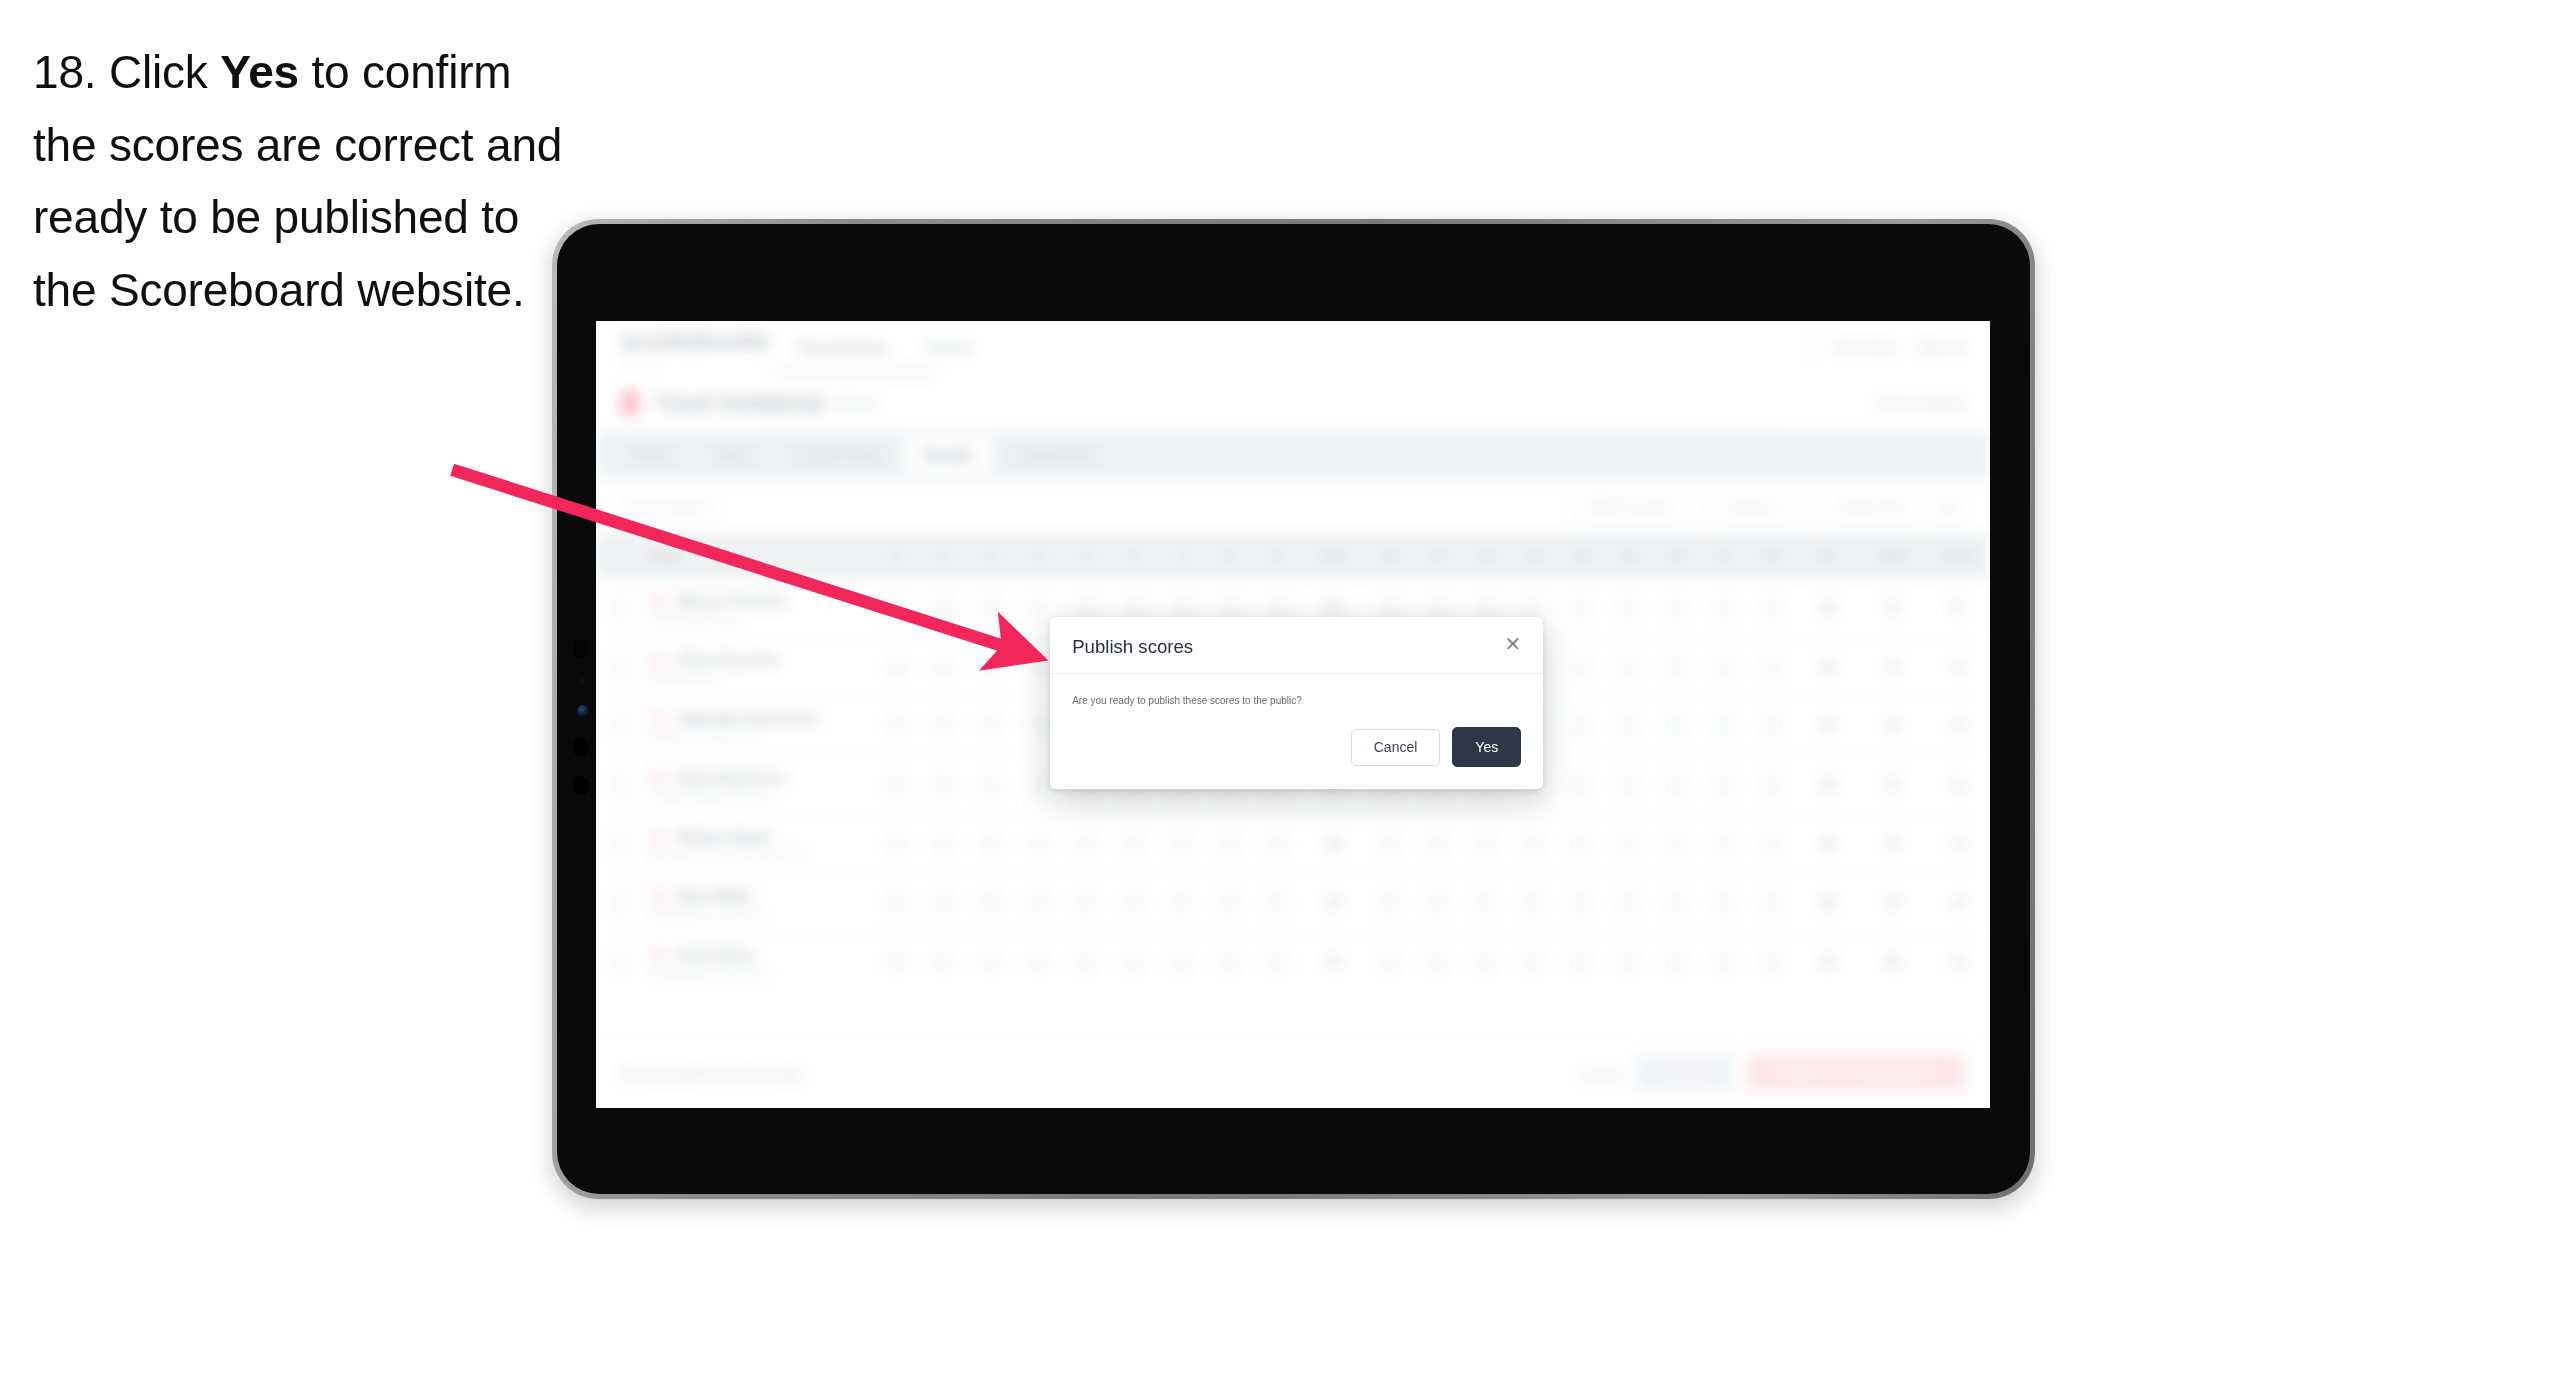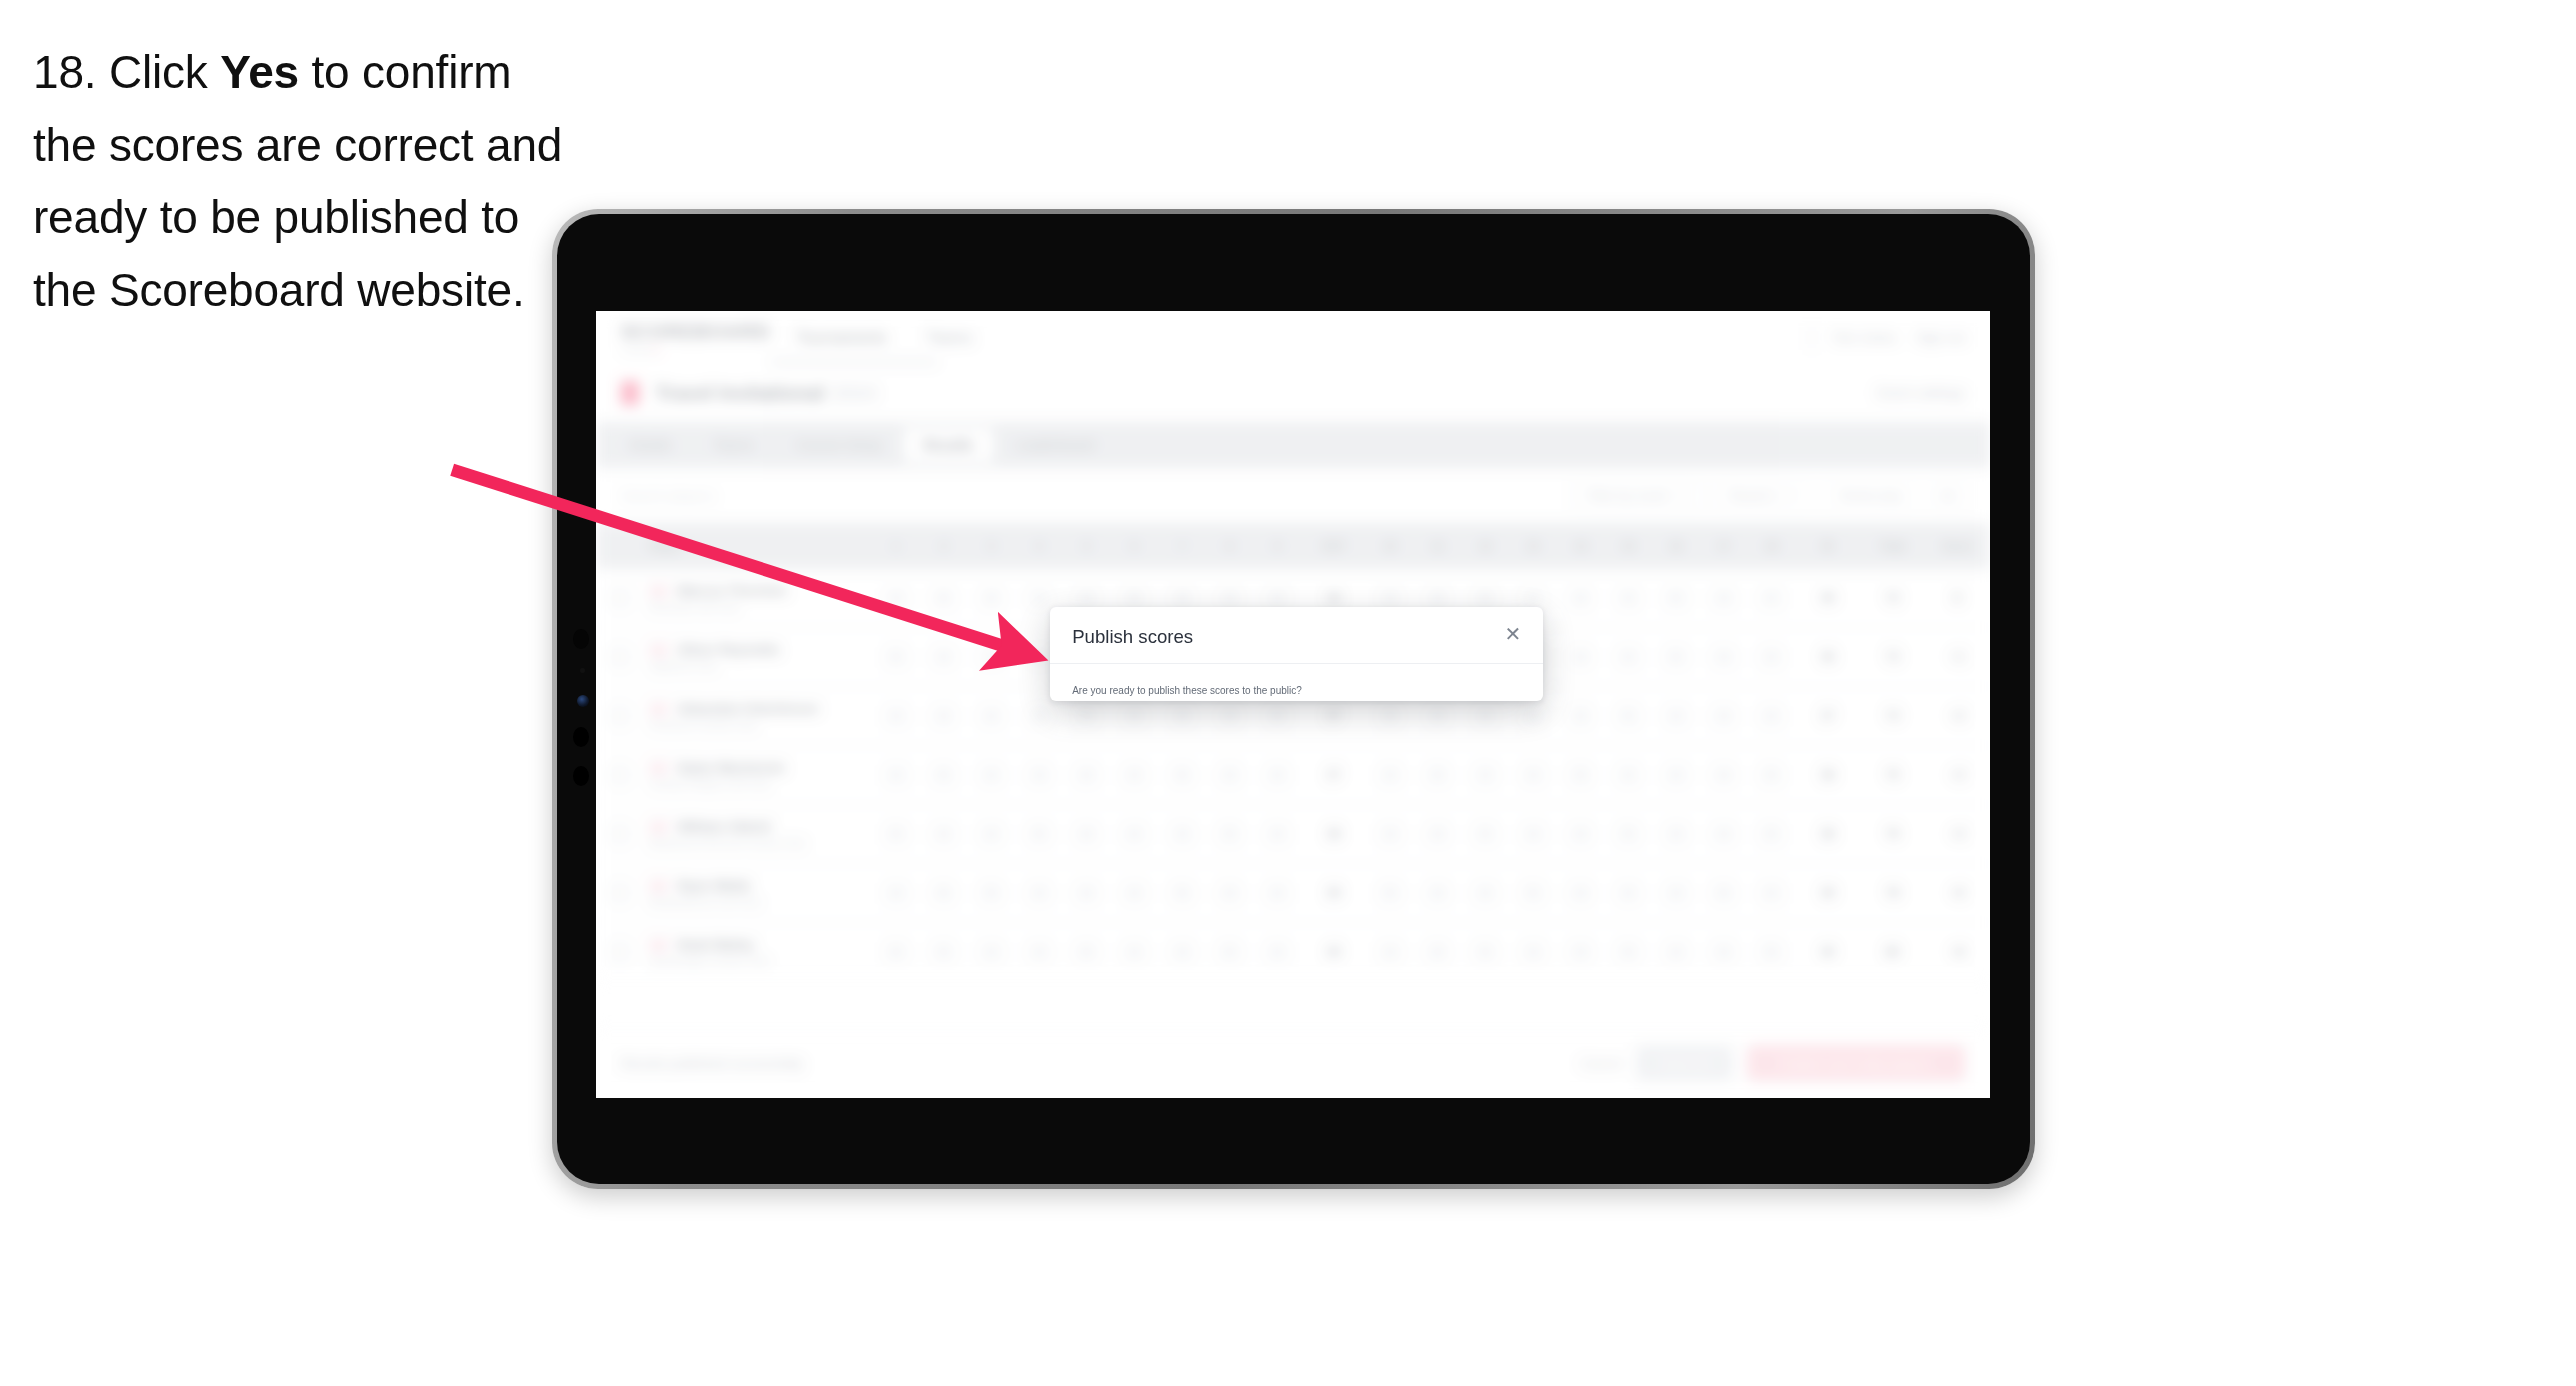--- a/index.html
+++ b/index.html
@@ -27,21 +27,21 @@
     color: #101010;
     font-family: "Liberation Sans", sans-serif;
     letter-spacing: -0.2px;
   }
   #instruction .strong { font-weight: bold; }
 
   
   #tablet {
     position: absolute;
     left: 552px;
-    top: 209px;
+    top: 219px;
     width: 1483px;
     height: 980px;
     border-radius: 46px;
     background: linear-gradient(100deg, #b9b9b9 0%, #8d8d8d 18%, #787878 50%, #9a9a9a 82%, #6f6f6f 100%);
     padding: 5.2px;
     box-sizing: border-box;
     box-shadow: 0 7.4px 25px rgba(0,0,0,0.20);
   }
   #tablet-bezel {
     position: absolute;
@@ -605,20 +605,24 @@
       <div id="scrim"></div>
 
       <div id="modal">
         <div id="modal-head">
           <div id="modal-title">Publish scores</div>
           <div id="modal-close">✕</div>
         </div>
         <div id="modal-body">
           <div id="modal-msg">Are you ready to publish these scores to the public?</div>
         </div>
+        <div id="modal-foot">
+          <div id="btn-cancel">Cancel</div>
+          <div id="btn-yes">Yes</div>
+        </div>
       </div>
 
     </div>
   </div>
 </div>
 
 <svg id="arrow-svg" viewBox="0 0 3471 1868">
   <defs>
     <marker id="ahead" markerWidth="5.2" markerHeight="5.2" refX="1.5" refY="2.6" orient="auto" markerUnits="strokeWidth">
       <path d="M0,0.15 L5.0,2.6 L0,5.05 L1.1,2.6 Z" fill="#F2265B"></path>

